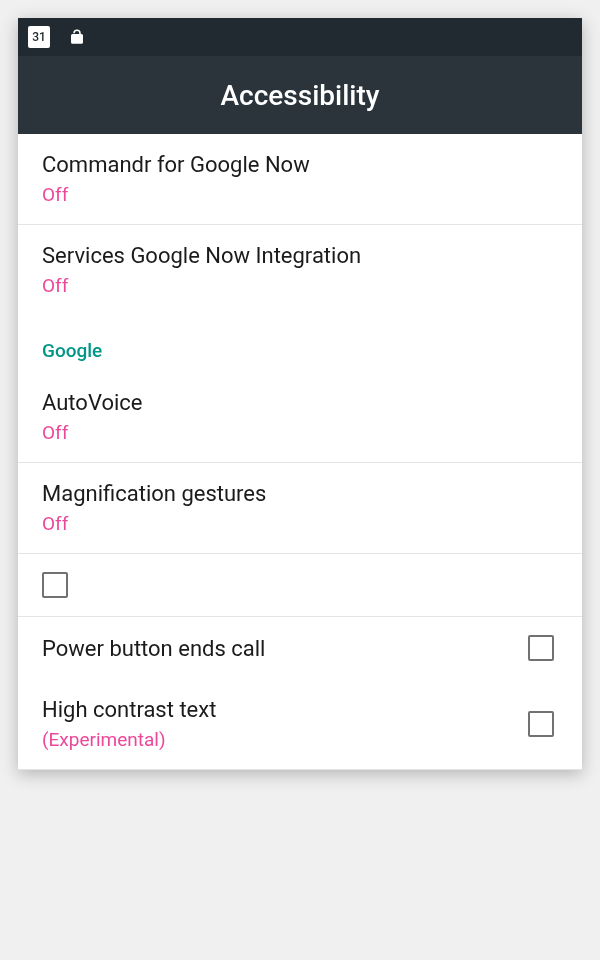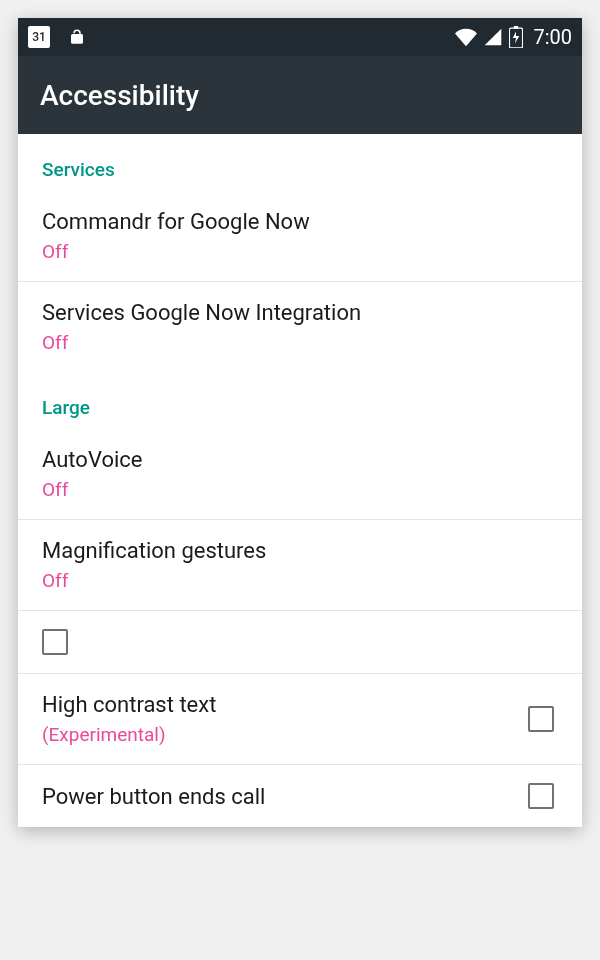--- a/index.html
+++ b/index.html
@@ -64,20 +64,21 @@
       font-weight: 400;
       margin-left: 4px;
     }
     
     .app-bar {
       background: #2a343a;
       height: 78px;
       display: flex;
       align-items: center;
       padding: 0 22px;
+      justify-content: center;
     }
     .app-title {
       color: #ffffff;
       font-size: 28px;
       font-weight: 500;
     }
     
     .content {
       background: #ffffff;
     }
@@ -128,93 +129,72 @@
     <div class="status-left">
       <div class="calendar-icon">
         <span>31</span>
       </div>
       <span class="lock-icon">
         <svg width="18" height="18" viewBox="0 0 24 24" fill="#ffffff">
           <path d="M17 8V7a5 5 0 0 0-10 0h2a3 3 0 0 1 6 0v1H6a2 2 0 0 0-2 2v9a2 2 0 0 0 2 2h12a2 2 0 0 0 2-2v-9a2 2 0 0 0-2-2h-1z"></path>
         </svg>
       </span>
     </div>
-    <div class="status-right">
-      <span class="wifi-icon">
-        <svg width="22" height="22" viewBox="0 0 24 24" fill="#ffffff">
-          <path d="M12 3C7 3 2.7 5 0 8.3L12 22 24 8.3C21.3 5 17 3 12 3z"></path>
-        </svg>
-      </span>
-      <span class="signal-icon">
-        <svg width="20" height="20" viewBox="0 0 24 24" fill="#ffffff">
-          <path d="M2 22h20V2L2 22z"></path>
-        </svg>
-      </span>
-      <span class="battery-icon">
-        <svg width="14" height="22" viewBox="0 0 12 20" fill="none">
-          <rect x="0" y="2" width="12" height="18" rx="1.5" stroke="#ffffff" stroke-width="1.2"></rect>
-          <rect x="4" y="0" width="4" height="2.5" fill="#ffffff"></rect>
-          <path d="M6 5 L3 11 H6 L5 16 L9 9 H6 Z" fill="#ffffff"></path>
-        </svg>
-      </span>
-      <span class="clock">7:00</span>
-    </div>
   </div>
 
   <div class="app-bar">
     <span class="app-title">Accessibility</span>
   </div>
 
   <div class="content">
 
-    <div class="section-header">Services</div>
 
     <div class="list-item divided">
       <div class="item-text">
         <span class="item-title">Commandr for Google Now</span>
         <span class="item-sub">Off</span>
       </div>
     </div>
 
     <div class="list-item">
       <div class="item-text">
         <span class="item-title">Services Google Now Integration</span>
         <span class="item-sub">Off</span>
       </div>
     </div>
 
-    <div class="section-header">Large</div>
+    <div class="section-header">Google</div>
 
     <div class="list-item divided">
       <div class="item-text">
         <span class="item-title">AutoVoice</span>
         <span class="item-sub">Off</span>
       </div>
     </div>
 
     <div class="list-item divided">
       <div class="item-text">
         <span class="item-title">Magnification gestures</span>
         <span class="item-sub">Off</span>
       </div>
     </div>
 
     <div class="list-item divided">
+      <div class="checkbox"></div>
+    </div>
+
+    <div class="list-item">
+      <div class="item-text">
+        <span class="item-title">Power button ends call</span>
+      </div>
       <div class="checkbox"></div>
     </div>
 
     <div class="list-item divided">
       <div class="item-text">
         <span class="item-title">High contrast text</span>
         <span class="item-sub">(Experimental)</span>
       </div>
       <div class="checkbox"></div>
     </div>
 
-    <div class="list-item">
-      <div class="item-text">
-        <span class="item-title">Power button ends call</span>
-      </div>
-      <div class="checkbox"></div>
-    </div>
-
   </div>
 </div>
 
 </body></html>

